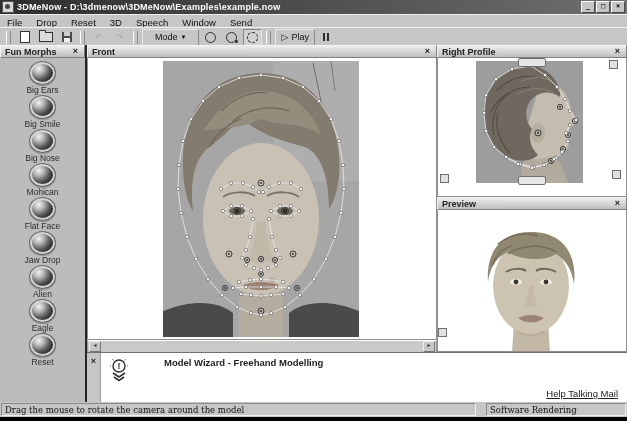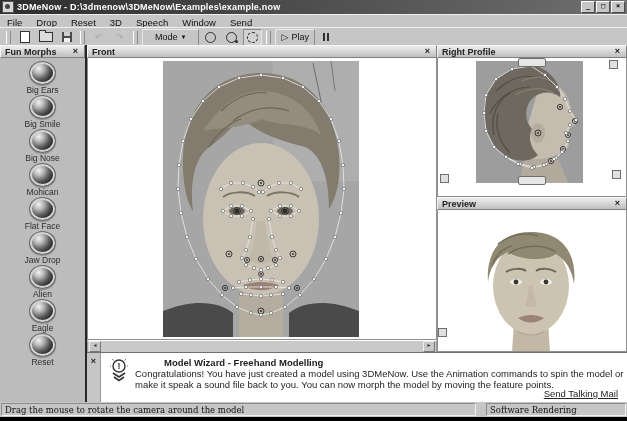--- a/index.html
+++ b/index.html
@@ -515,22 +515,21 @@
     </div>
     <div class="wizard-main">
       <svg class="wizard-icon" width="18" height="24" viewBox="0 0 18 24">
         <circle cx="9" cy="8" r="6" fill="none" stroke="#333" stroke-width="1.4"></circle>
         <text x="9" y="11" font-size="9" font-family="Liberation Sans, sans-serif" font-weight="bold" text-anchor="middle" fill="#333">!</text>
         <path d="M3 15 L9 19 L15 15" fill="none" stroke="#333" stroke-width="1.6"></path>
         <path d="M4 19 L9 22.5 L14 19" fill="none" stroke="#333" stroke-width="1.6"></path>
         <path d="M1 8 L-1 8 M17 8 L19 8 M3.5 2.5 L2 1 M14.5 2.5 L16 1" stroke="#777" stroke-width="1"></path>
       </svg>
       <div class="wizard-title">Model Wizard - Freehand Modelling</div>
-      <div class="wizard-msg">Congratulations! You have just created a model using 3DMeNow. Use the Animation commands to spin the model or make it speak a sound file back to you. You can now morph the model by moving the feature points.</div>
-      <a class="wizard-link" href="#">Send Talking Mail</a>
+      <a class="wizard-link" href="#">Help Talking Mail</a>
     </div>
   </div>
 
   <div class="statusbar">
     <span class="statuscell left">Drag the mouse to rotate the camera around the model</span>
     <span class="statuscell right">Software Rendering</span>
   </div>
 
 </div>
 

